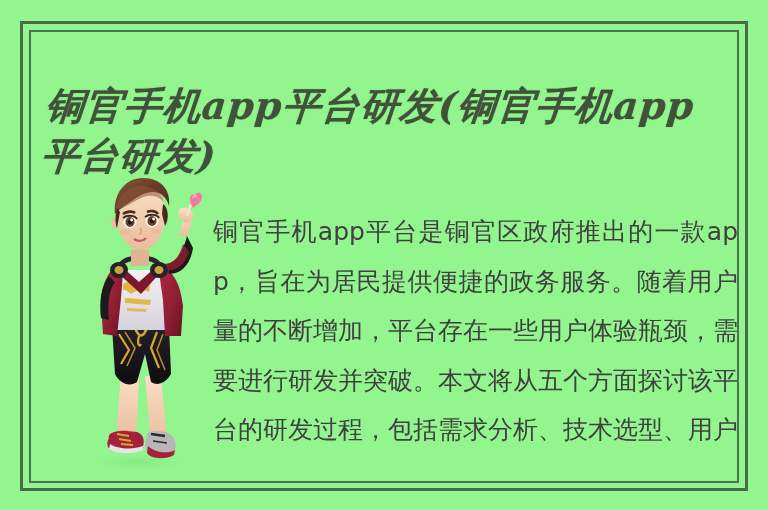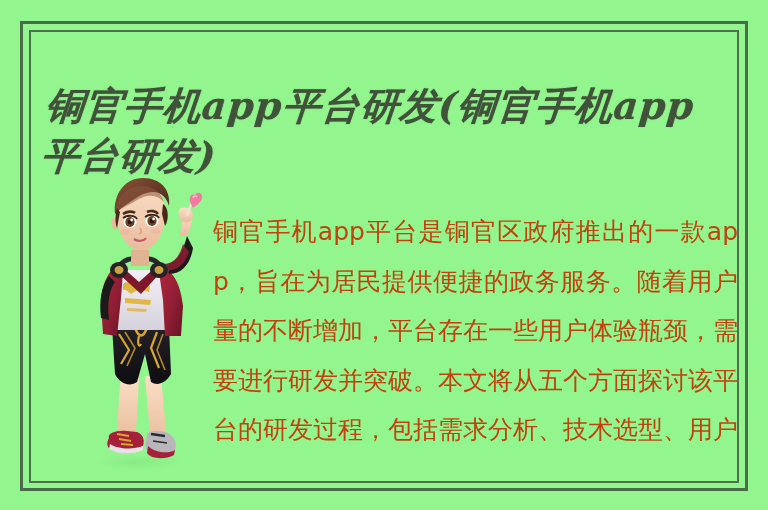--- a/index.html
+++ b/index.html
@@ -73,21 +73,21 @@
   }
 
   .article-text {
     position: absolute;
     left: 173px;
     top: 4px;
     width: 525px;
     font-family: "DejaVu Sans", "Liberation Sans", sans-serif;
     font-size: 25px;
     line-height: 49.5px;
-    color: #c2410c;
+    color: #404040;
     text-align: justify;
     text-justify: inter-character;
     word-break: break-all;
   }
 
   
   .character {
     position: absolute;
     left: 25px;
     top: 0px;

